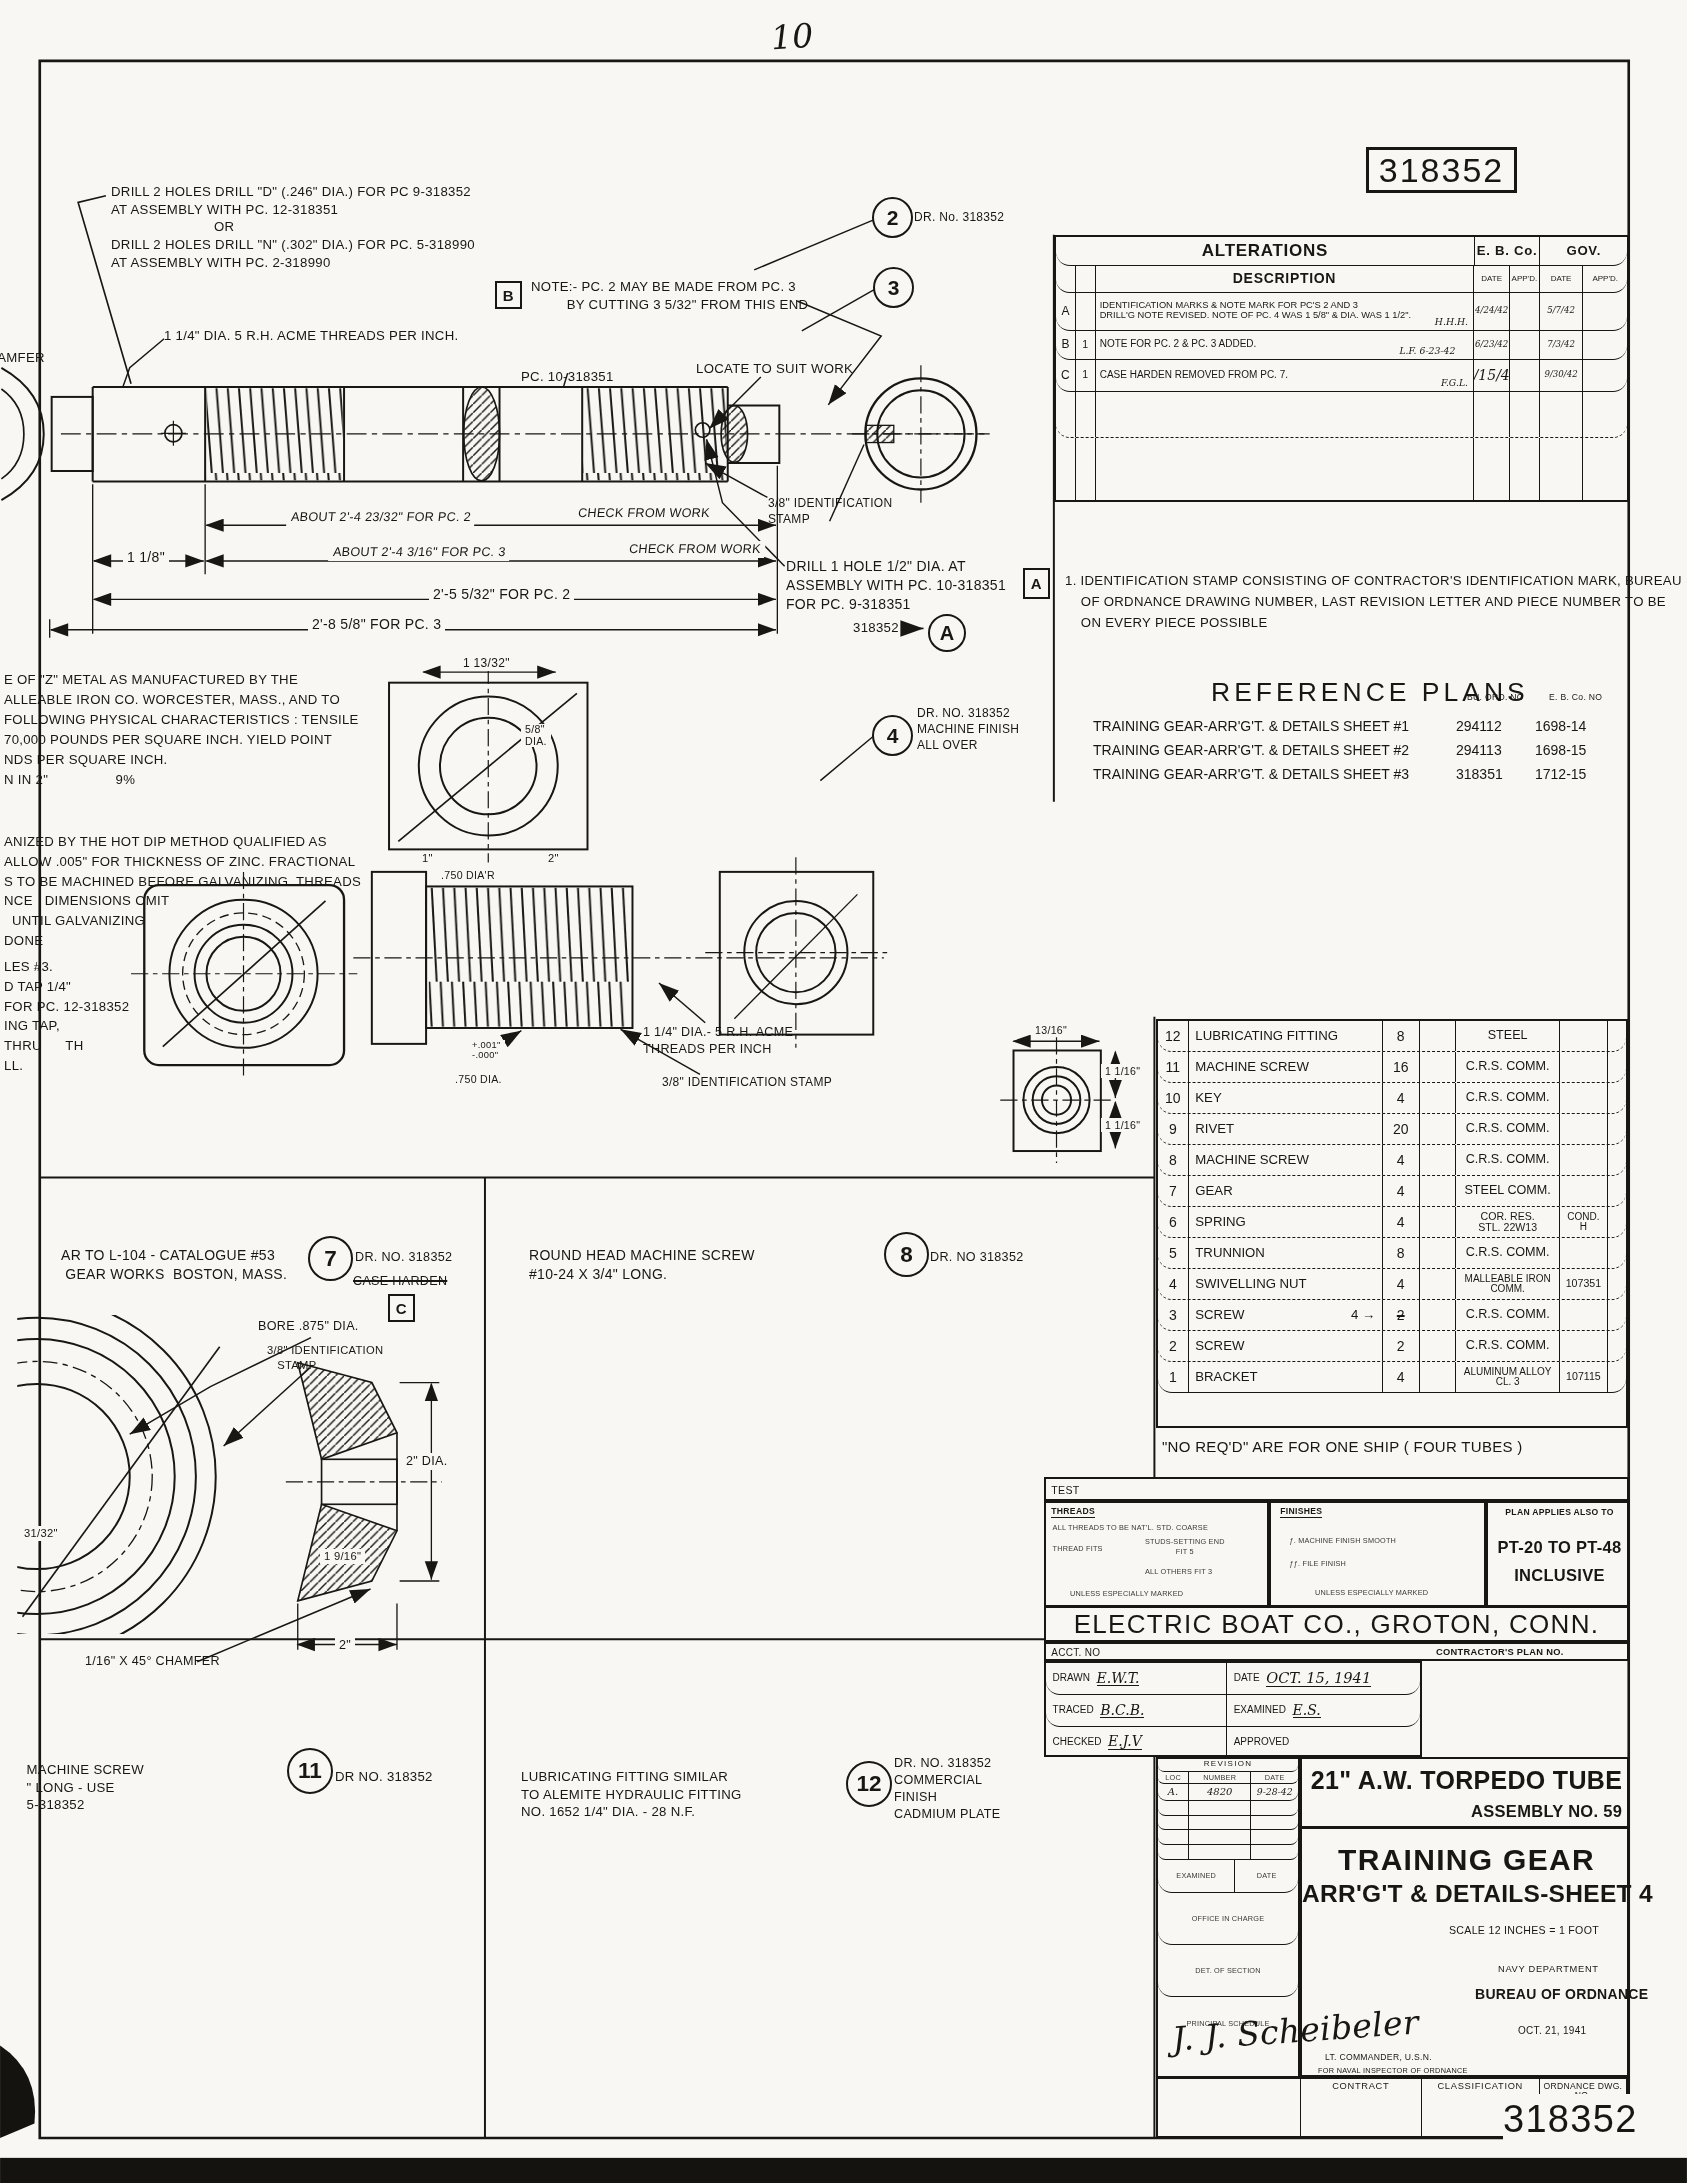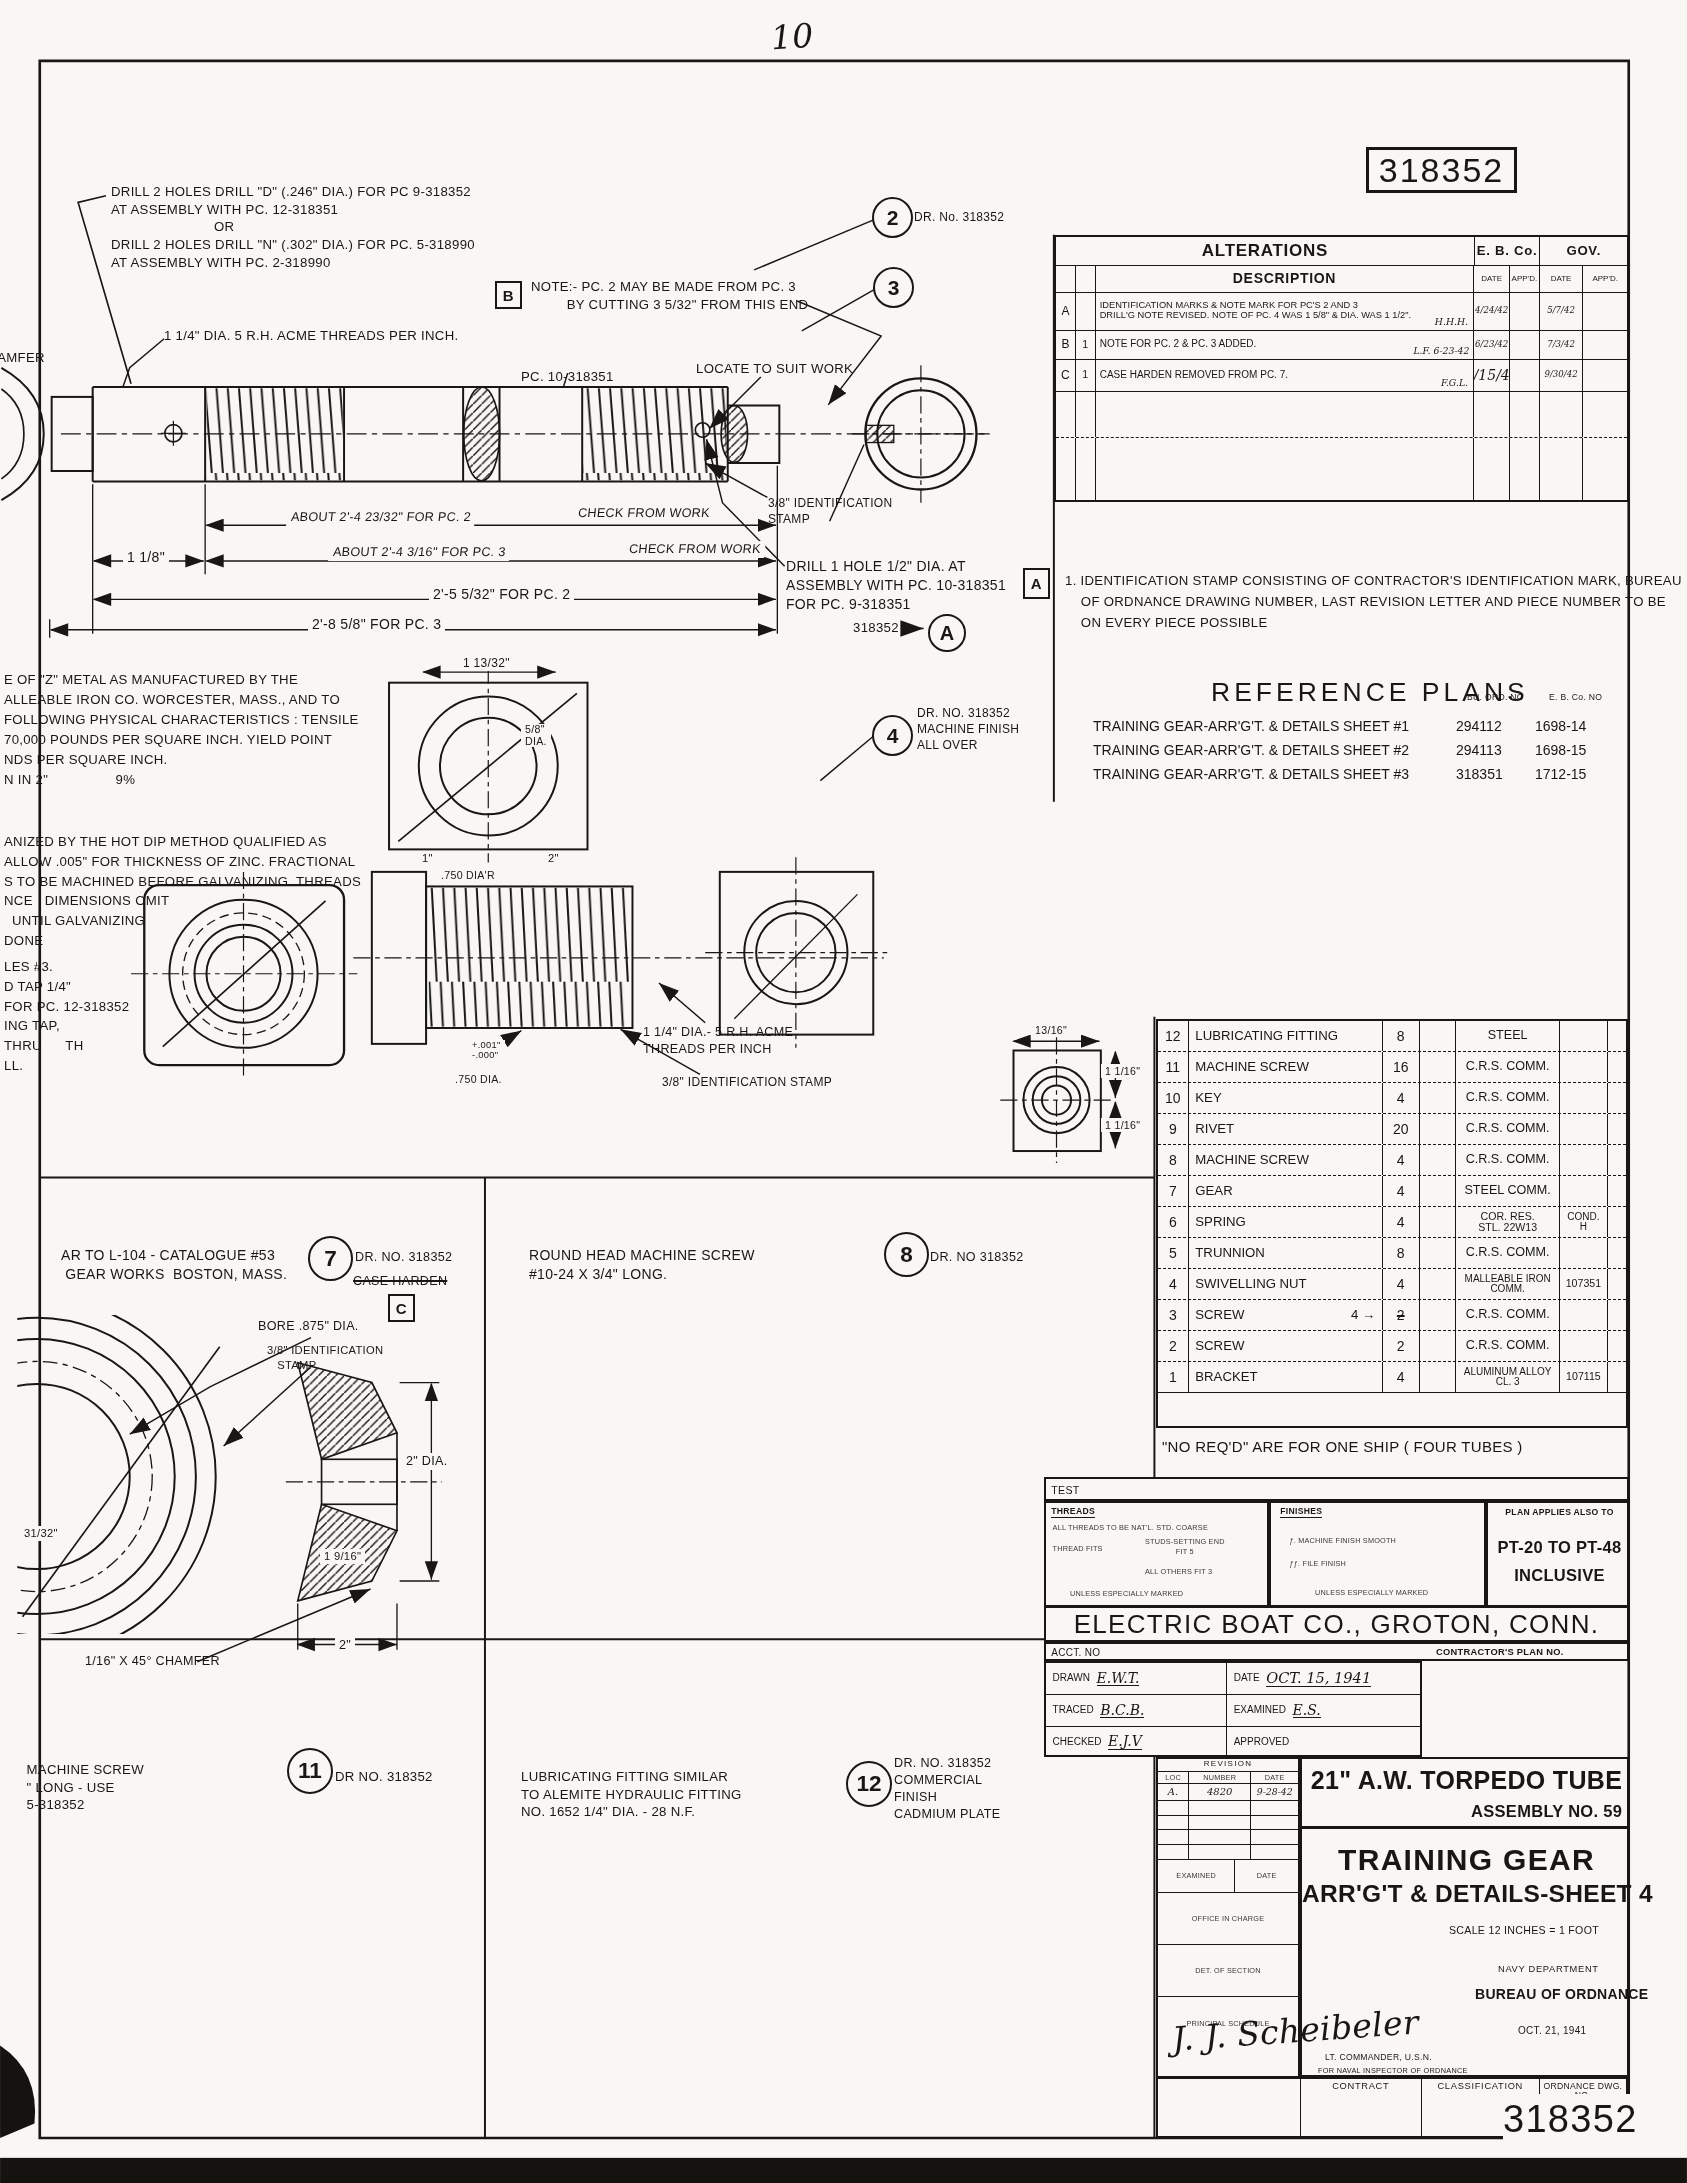--- a/index.html
+++ b/index.html
@@ -8,21 +8,21 @@
   .abs{position:absolute;box-sizing:border-box;}
   .lbl{position:absolute;white-space:pre;line-height:1.34;letter-spacing:0.3px;}
   .ctr{text-align:center;}
   .dim{background:#f8f7f3;padding:0 4px;}
   .balloon{position:absolute;border:2.3px solid #181714;border-radius:50%;display:flex;align-items:center;
            justify-content:center;font-weight:bold;background:#f8f7f3;}
   .boxl{position:absolute;border:2px solid #181714;display:flex;align-items:center;justify-content:center;
         font-weight:bold;font-size:15px;background:#f8f7f3;}
   .strike{text-decoration:line-through;text-decoration-thickness:2px;}
   .tbl{position:absolute;border:2.3px solid #181714;box-sizing:border-box;background:#f8f7f3;}
-  .fr{display:flex;box-sizing:border-box;}
+  .fr{display:flex;box-sizing:border-box;border-radius:14px;}
   .fc{box-sizing:border-box;border-right:1.7px solid #181714;overflow:hidden;display:flex;
       align-items:center;justify-content:center;white-space:pre-line;text-align:center;line-height:1.05;}
   .fc:last-child{border-right:none;}
   .rb{border-bottom:1.7px solid #181714;}
   .rd{border-bottom:1.3px dashed #181714;}
   .script{font-family:"DejaVu Serif",serif;font-style:italic;}
   .tiny{font-size:7.3px;color:#3a3834;letter-spacing:0.2px;}
   .hdr{font-weight:bold;letter-spacing:0.7px;}
   svg{position:absolute;left:0;top:0;}
 </style>
@@ -217,21 +217,21 @@
       <div class="fc script" style="width:36px;font-size:8.6px;">4/24/42</div>
       <div class="fc" style="width:30px;"></div>
       <div class="fc script" style="width:44px;font-size:8.6px;">5/7/42</div>
       <div class="fc" style="width:44px;"></div>
     </div>
     <div class="fr rb" style="height:29px;">
       <div class="fc" style="width:20px;font-size:12px;">B</div>
       <div class="fc" style="width:20px;font-size:10.6px;">1</div>
       <div class="fc" style="width:382px;font-size:10px;justify-content:flex-start;text-align:left;padding:1.3px 4px;position:relative;">
         <span>NOTE FOR PC. 2 &amp; PC. 3 ADDED.</span>
-        <span class="script" style="position:absolute;right:4px;bottom:2.6px;font-size:9.3px;margin-left:45px;">L.F. 6-23-42</span>
+        <span class="script" style="position:absolute;right:18px;bottom:2.6px;font-size:9.3px;margin-left:45px;">L.F. 6-23-42</span>
       </div>
       <div class="fc script" style="width:36px;font-size:8.6px;">6/23/42</div>
       <div class="fc" style="width:30px;"></div>
       <div class="fc script" style="width:44px;font-size:8.6px;">7/3/42</div>
       <div class="fc" style="width:44px;"></div>
     </div>
     <div class="fr rb" style="height:32px;">
       <div class="fc" style="width:20px;font-size:12px;">C</div>
       <div class="fc" style="width:20px;font-size:10.6px;">1</div>
       <div class="fc" style="width:382px;font-size:10px;justify-content:flex-start;text-align:left;padding:1.3px 4px;position:relative;">

